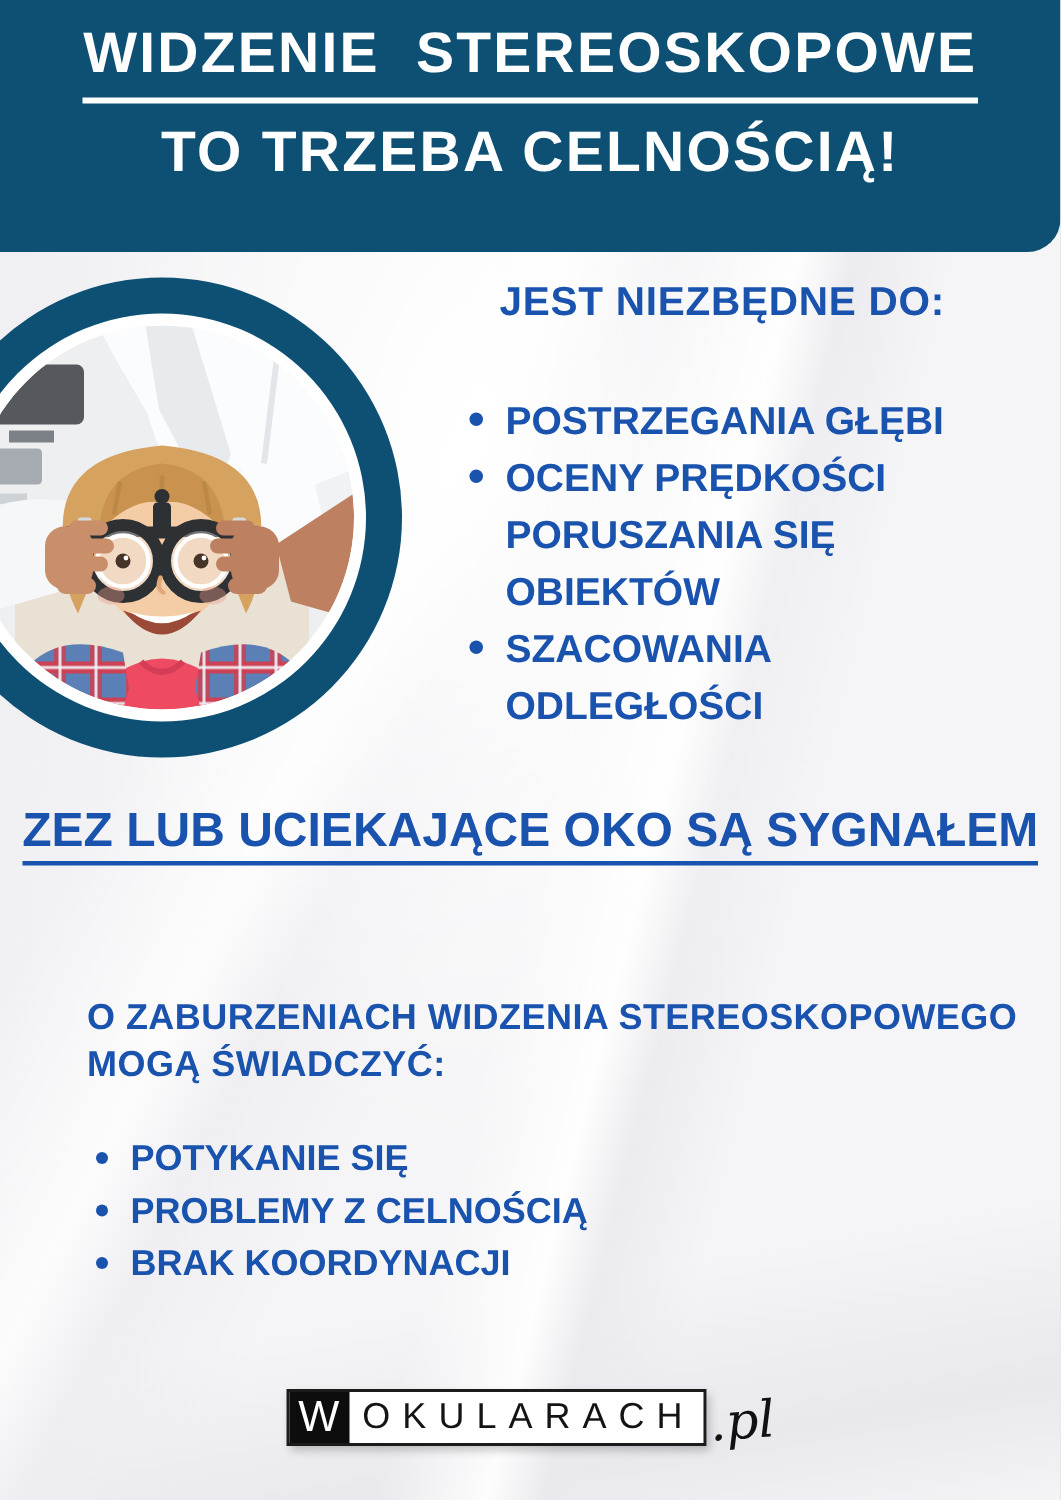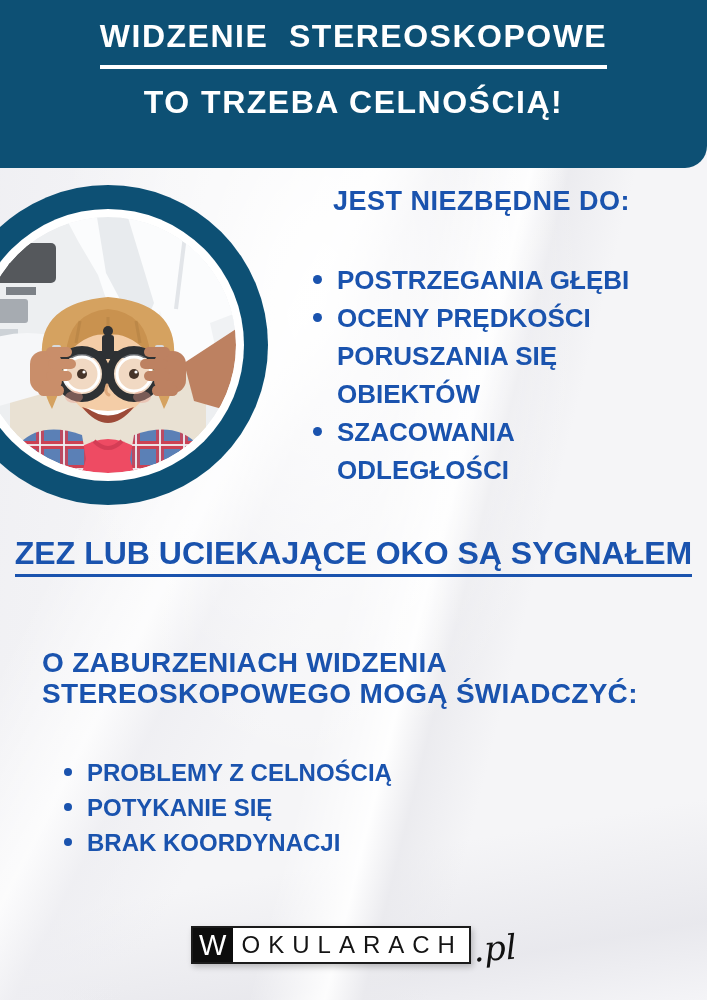--- a/index.html
+++ b/index.html
@@ -17,21 +17,21 @@
       linear-gradient(117deg, rgba(255,255,255,0) 28%, rgba(255,255,255,.75) 38%, rgba(238,238,242,.8) 43%, rgba(255,255,255,0) 52%),
       linear-gradient(95deg, rgba(238,238,242,.8) 0%, rgba(255,255,255,0) 26%),
       linear-gradient(170deg, rgba(255,255,255,0) 82%, rgba(231,231,236,.9) 93%, rgba(244,244,247,.9) 100%);
   }
   
   .banner {
     position:absolute; top:0; left:0; width:707px; height:168px;
     background:#0d5074; border-radius:0 0 22px 0;
   }
   .t1,.t2 { position:absolute; left:0; right:0; text-align:center; color:#ffffff;
-            font-weight:bold; font-size:32px; letter-spacing:1.5px; line-height:40px; white-space:pre; }
+            font-weight:bold; font-size:38px; letter-spacing:1.5px; line-height:40px; white-space:pre; }
   .t1 { top:16px; }
   .t1 span { display:inline-block; padding-bottom:9px; border-bottom:4px solid #ffffff; }
   .t2 { top:82px; }
   
   .ring {
     position:absolute; left:-52px; top:185px; width:320px; height:320px;
     border-radius:50%; background:#0d5074;
     display:flex; align-items:center; justify-content:center;
   }
   .ring-white {
@@ -54,22 +54,22 @@
     content:""; position:absolute; left:2px; top:14px;
     width:9px; height:9px; border-radius:50%; background:#1a53ae;
   }
   
   .warn { position:absolute; left:0; right:0; top:533px; text-align:center;
           color:#1a53ae; font-size:32px; font-weight:bold; }
   .warn-line { line-height:40px; }
   .warn-line span { display:inline-block; padding-bottom:1px; border-bottom:3px solid #1a53ae; }
   
   .sym-h {
-    position:absolute; left:42px; top:647px; width:640px; margin:0;
-    color:#1a53ae; font-size:28px; font-weight:bold; line-height:31px; letter-spacing:.3px;
+    position:absolute; left:42px; top:647px; width:640px; margin:16px;
+    color:#1a53ae; font-size:24px; font-weight:bold; line-height:31px; letter-spacing:.3px;
   }
   .sym-list {
     position:absolute; left:64px; top:755px; width:560px;
     margin:0; padding:0; list-style:none;
     color:#1a53ae; font-size:24px; font-weight:bold; line-height:35px;
   }
   .sym-list li { position:relative; padding-left:23px; }
   .sym-list li::before {
     content:""; position:absolute; left:0; top:13px;
     width:8px; height:8px; border-radius:50%; background:#1a53ae;
@@ -200,22 +200,22 @@
     <li>OCENY PRĘDKOŚCI PORUSZANIA SIĘ OBIEKTÓW</li>
     <li>SZACOWANIA ODLEGŁOŚCI</li>
   </ul>
 
   <div class="warn">
     <div class="warn-line"><span>ZEZ LUB UCIEKAJĄCE OKO SĄ SYGNAŁEM</span></div>
   </div>
 
   <h3 class="sym-h">O ZABURZENIACH WIDZENIA STEREOSKOPOWEGO MOGĄ ŚWIADCZYĆ:</h3>
   <ul class="sym-list">
+    <li>POTYKANIE SIĘ</li>
     <li>PROBLEMY Z CELNOŚCIĄ</li>
-    <li>POTYKANIE SIĘ</li>
     <li>BRAK KOORDYNACJI</li>
   </ul>
 
   <div class="logo">
     <div class="logo-box">
       <span class="logo-w">W</span>
       <span class="logo-word">OKULARACH</span>
     </div>
     <span class="logo-tld">.pl</span>
   </div>

